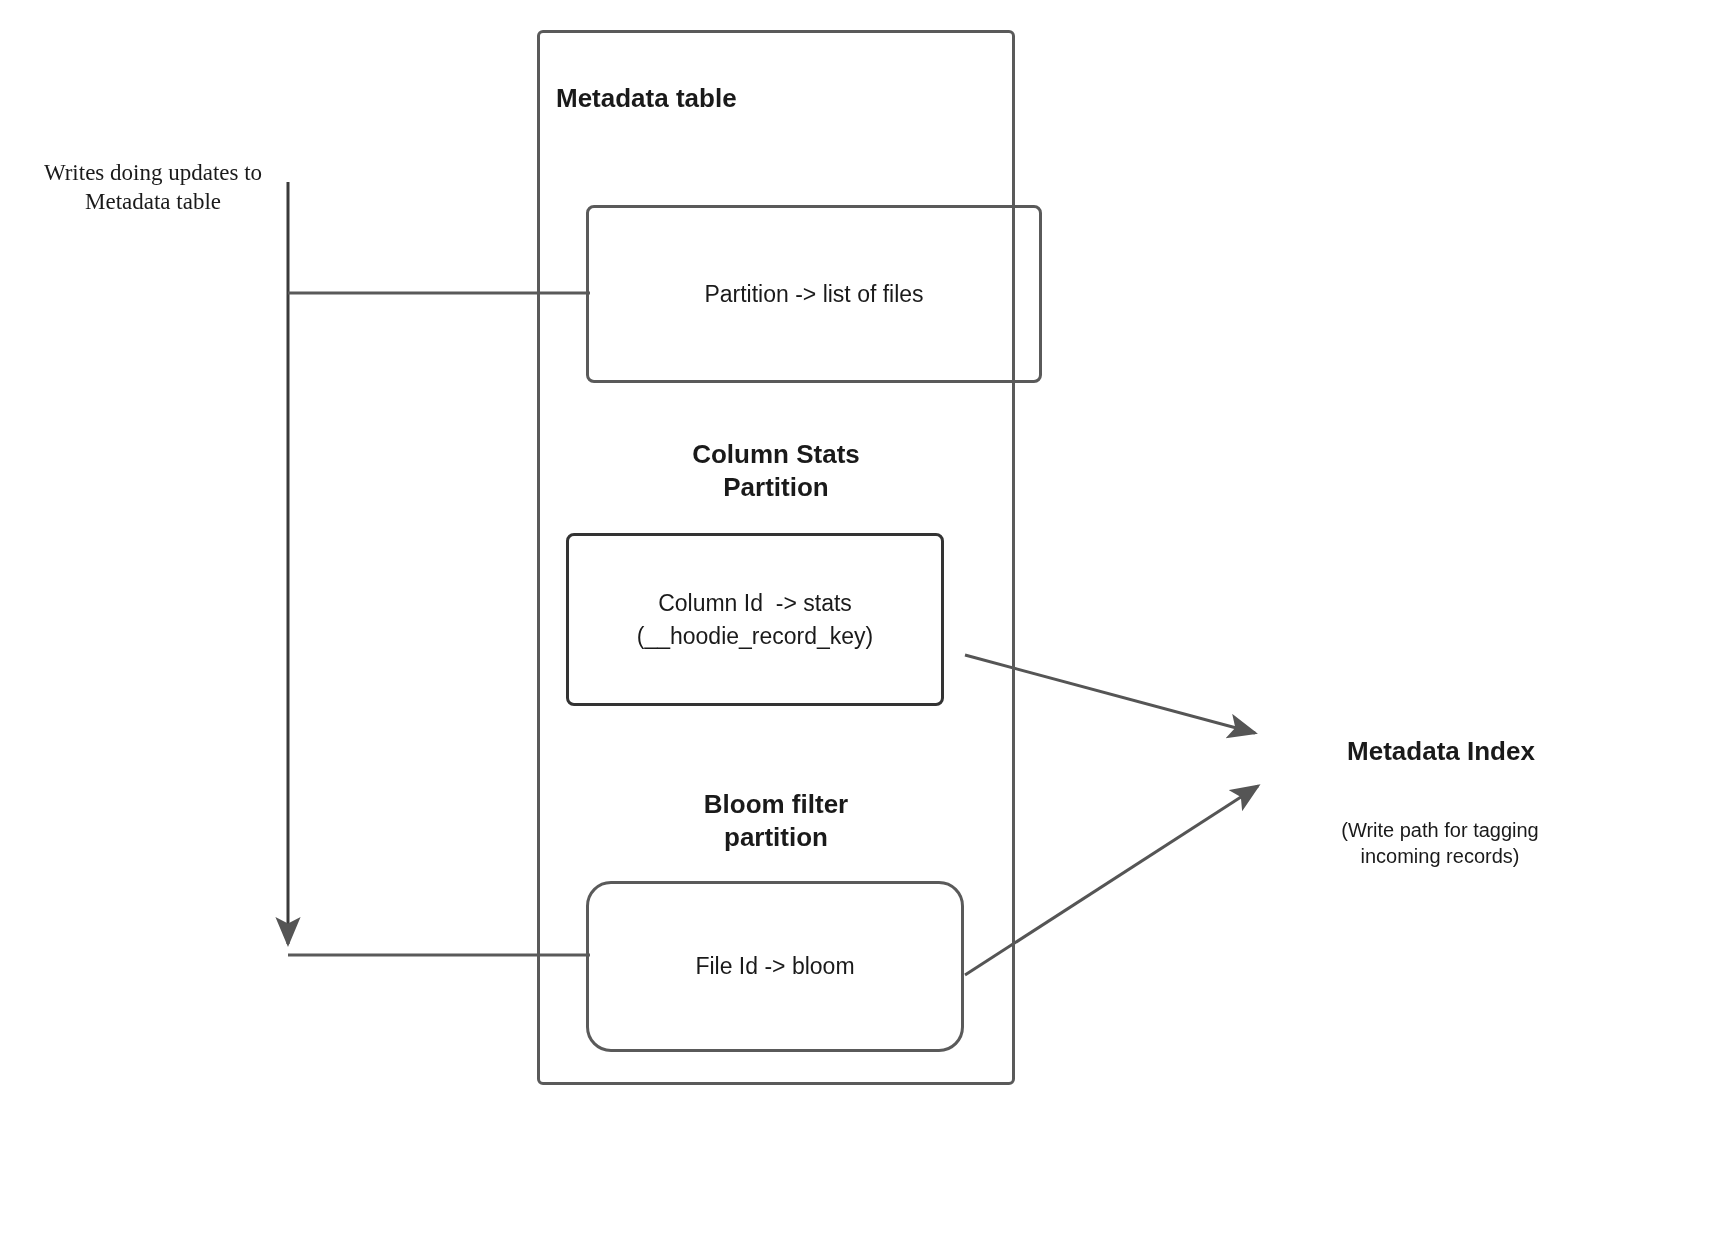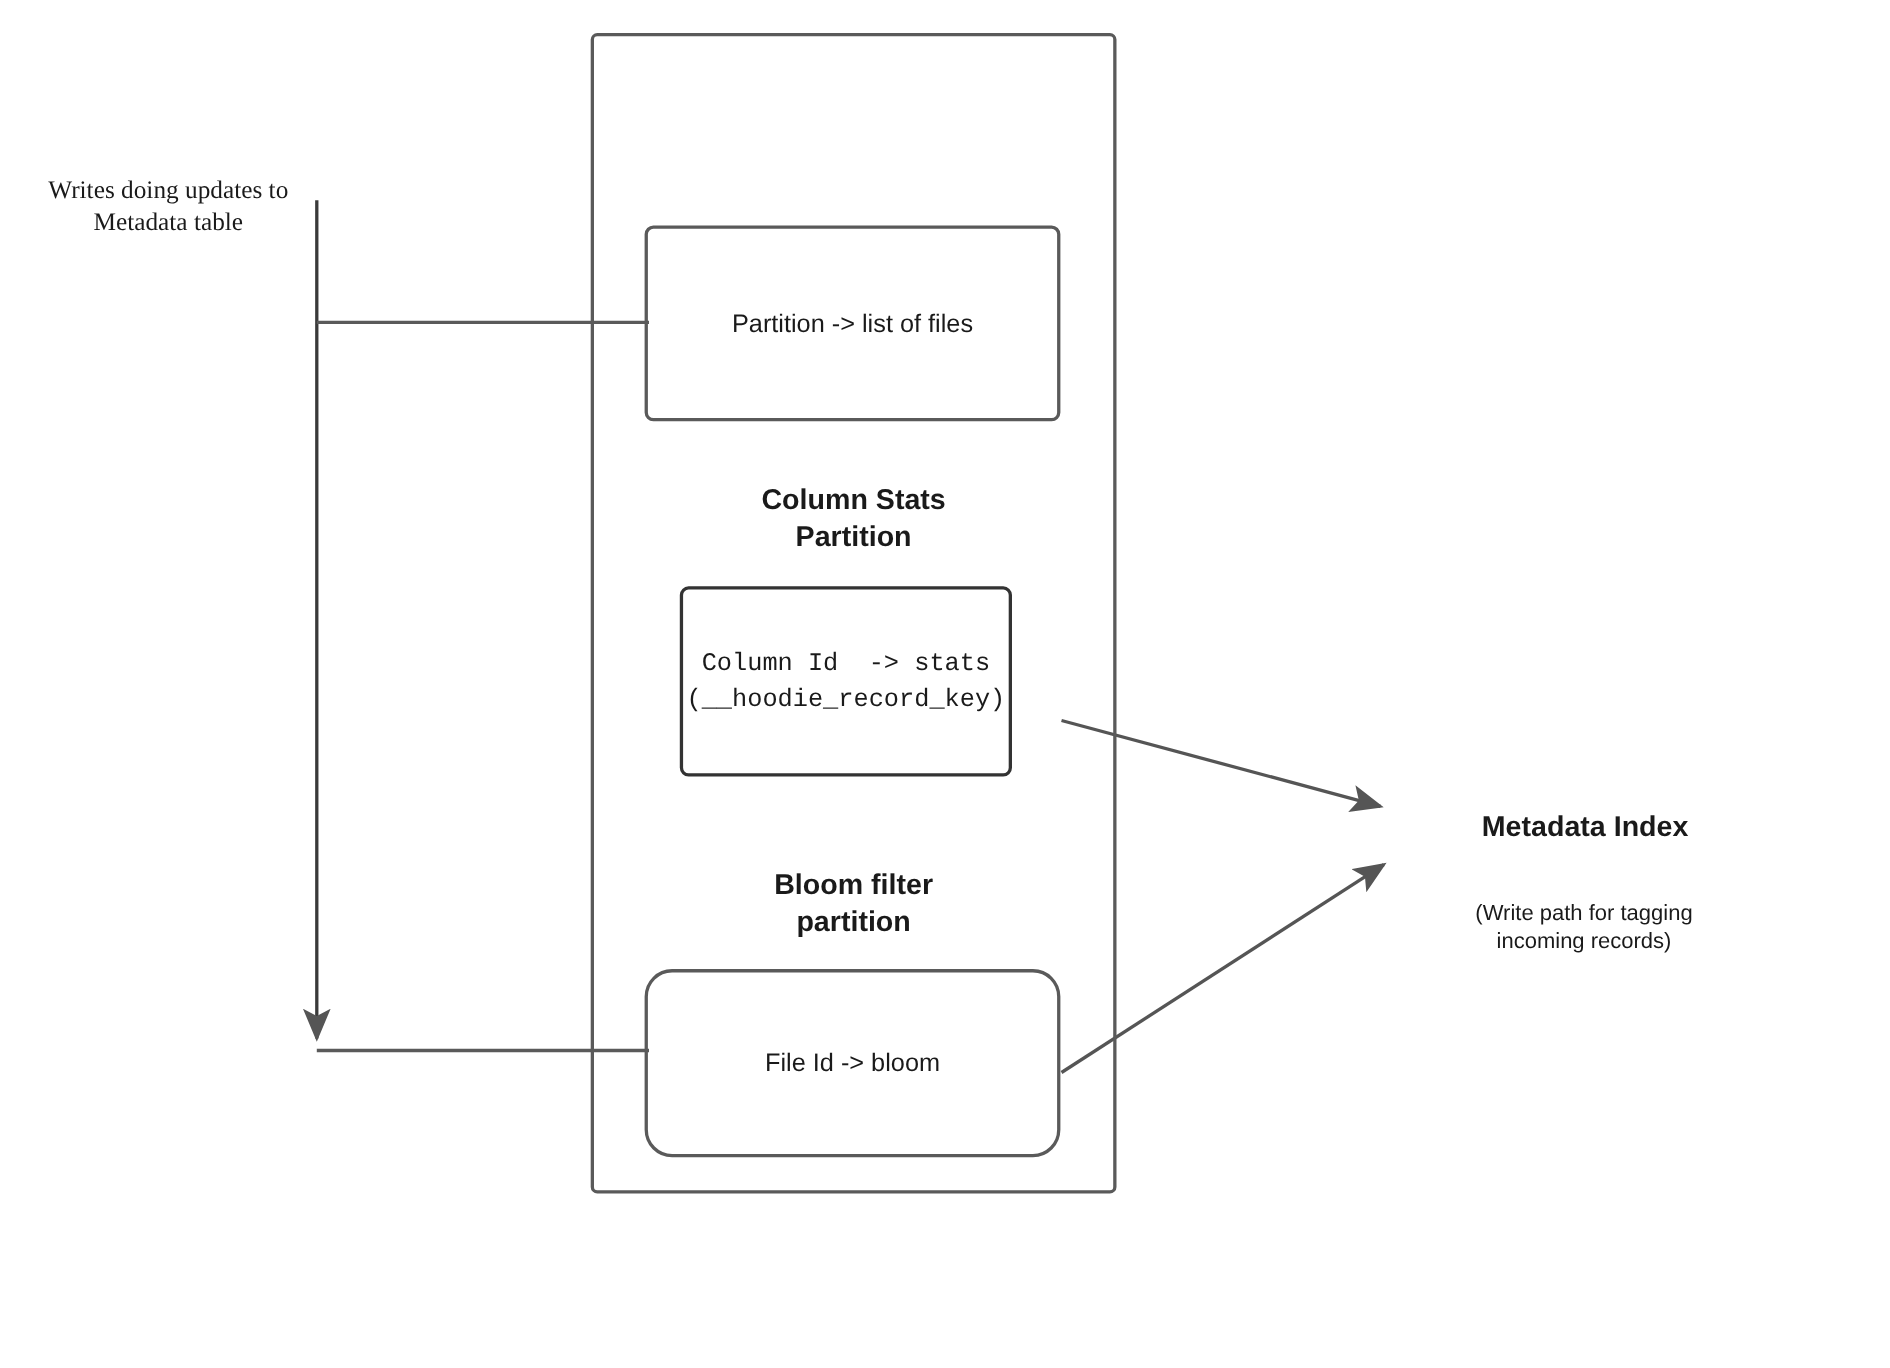--- a/index.html
+++ b/index.html
@@ -81,30 +81,29 @@
     border-radius: 8px;
     box-sizing: border-box;
     background: transparent;
     display: flex;
     align-items: center;
     justify-content: center;
   }
   #files-partition-box {
     left: 586px;
     top: 205px;
-    width: 378px;
+    width: 456px;
     height: 178px;
   }
   #column-stats-box {
-    left: 618px;
+    left: 566px;
     top: 533px;
-    width: 302px;
+    width: 378px;
     height: 173px;
     border-color: #333333;
-    font-family: Liberation Mono, monospace;
   }
   #bloom-filter-box {
     left: 586px;
     top: 881px;
     width: 378px;
     height: 171px;
     border-radius: 25px;
   }
   .inner-box .label {
     font-size: 23px;
@@ -157,20 +156,21 @@
 
     <path d="M965,655 L1255,733" stroke="#555555" stroke-width="3" fill="none" marker-end="url(#arrowhead)"></path>
 
     <path d="M965,975 L1258,786" stroke="#555555" stroke-width="3" fill="none" marker-end="url(#arrowhead)"></path>
   </svg>
 
   <div class="txt" id="writes-label">Writes doing updates to Metadata table</div>
 
   <div id="metadata-table-box"></div>
 
+  <div class="txt bold" id="metadata-table-title">Metadata table</div>
 
   <div class="inner-box" id="files-partition-box">
     <div class="label">Partition -&gt; list of files</div>
   </div>
 
   <div class="txt bold" id="column-stats-partition-title">Column Stats
 Partition</div>
   <div class="inner-box" id="column-stats-box">
     <div class="label">Column Id  -&gt; stats
 (__hoodie_record_key)</div>

